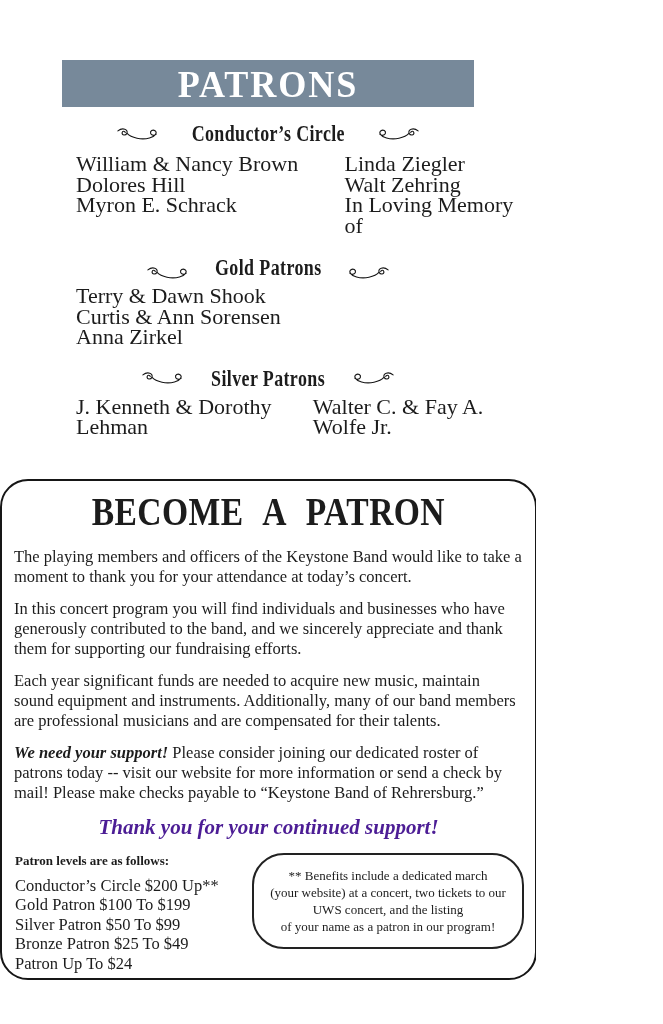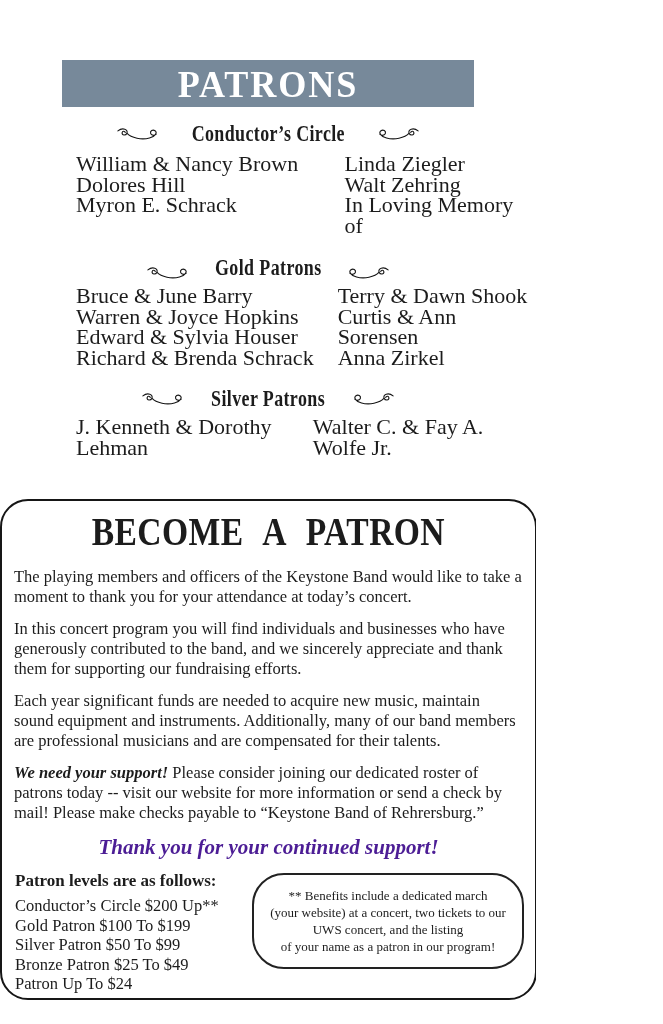--- a/index.html
+++ b/index.html
@@ -45,21 +45,21 @@
     display:inline-block; transform:scaleX(0.84); white-space:nowrap;
   }
   .box p { margin:12px 1px 0; font-size:16.5px; line-height:20px; }
   .lead { font-weight:bold; font-style:italic; }
   .thanks {
     margin-top:13px; text-align:center; color:#4c1d95;
     font-weight:bold; font-style:italic; font-size:21px; line-height:22px;
   }
   .bottom { display:flex; justify-content:space-between; align-items:flex-start; margin-top:13px; }
   .levels { font-size:16.5px; line-height:19.5px; padding-left:2px; }
-  .levels-head { font-weight:bold; font-size:17px; line-height:20px; margin-bottom:5px; }
+  .levels-head { font-weight:bold; font-size:13px; line-height:20px; margin-bottom:5px; }
   .benefits {
     box-sizing:border-box; width:272px; margin:2px 0 0;
     border:2px solid #222222; border-radius:32px; padding:12px 3px;
     text-align:center; font-size:13px; line-height:17px;
   }
   .benefits div { white-space:nowrap; }
 </style>
 </head>
 <body>
 
@@ -94,26 +94,20 @@
   <div class="sec-head gap-gold">
     <svg class="fl" viewBox="0 0 46 14">
       <path d="M2,3.2 C7,-0.8 13,1.8 11.4,5.6 C10.2,8.4 6,8 6.4,5.2 C6.7,3.2 9.2,3.1 9.7,4.9 M11.4,5.6 C16,10.8 27,12.8 35,10.6 C41.5,8.8 43.5,4.8 40.8,3 C38.4,1.4 35.4,3.3 36.2,5.8 C36.9,8 39.9,8.3 41.9,6.9" fill="none" stroke="#161616" stroke-width="1.2" stroke-linecap="round"></path>
     </svg>
     <span class="sec-title">Gold Patrons</span>
     <svg class="fl fl-r" viewBox="0 0 46 14">
       <path d="M2,3.2 C7,-0.8 13,1.8 11.4,5.6 C10.2,8.4 6,8 6.4,5.2 C6.7,3.2 9.2,3.1 9.7,4.9 M11.4,5.6 C16,10.8 27,12.8 35,10.6 C41.5,8.8 43.5,4.8 40.8,3 C38.4,1.4 35.4,3.3 36.2,5.8 C36.9,8 39.9,8.3 41.9,6.9" fill="none" stroke="#161616" stroke-width="1.2" stroke-linecap="round"></path>
     </svg>
   </div>
   <div class="cols">
-    <div class="col-l">
-      <div>Bruce &amp; June Barry</div>
-      <div>Warren &amp; Joyce Hopkins</div>
-      <div>Edward &amp; Sylvia Houser</div>
-      <div>Richard &amp; Brenda Schrack</div>
-    </div>
     <div class="col-r">
       <div>Terry &amp; Dawn Shook</div>
       <div>Curtis &amp; Ann Sorensen</div>
       <div>Anna Zirkel</div>
     </div>
   </div>
 
   <div class="sec-head gap-silver">
     <svg class="fl" viewBox="0 0 46 14">
       <path d="M2,3.2 C7,-0.8 13,1.8 11.4,5.6 C10.2,8.4 6,8 6.4,5.2 C6.7,3.2 9.2,3.1 9.7,4.9 M11.4,5.6 C16,10.8 27,12.8 35,10.6 C41.5,8.8 43.5,4.8 40.8,3 C38.4,1.4 35.4,3.3 36.2,5.8 C36.9,8 39.9,8.3 41.9,6.9" fill="none" stroke="#161616" stroke-width="1.2" stroke-linecap="round"></path>

